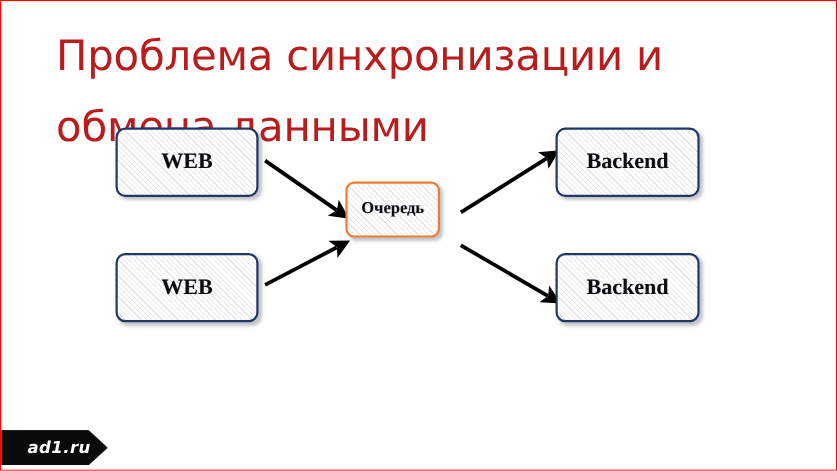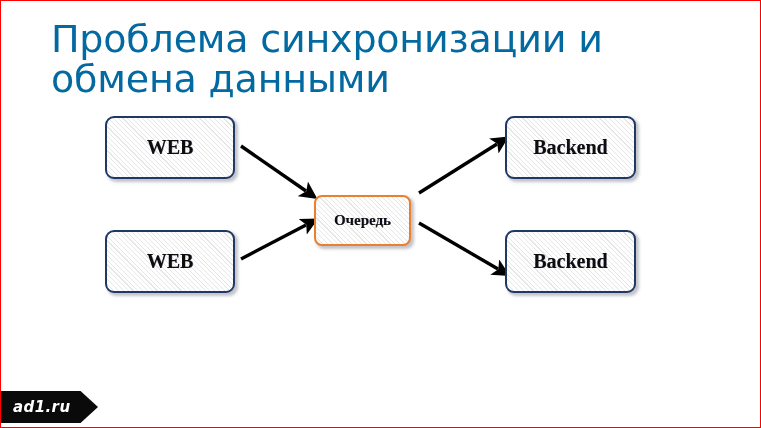--- a/index.html
+++ b/index.html
@@ -22,23 +22,23 @@
   }
 
   
   #title {
     position: absolute;
     left: 50px;
     top: 18px;
     width: 620px;
     font-family: "DejaVu Sans", sans-serif;
     font-size: 38px;
-    line-height: 40px;
+    line-height: 64px;
     font-weight: 400;
-    color: #0369a1;
+    color: #b91c1c;
     letter-spacing: -0.2px;
     white-space: pre-line;
   }
 
   
   #diagram {
     position: absolute;
     left: 0;
     top: 0;
     width: 761px;
@@ -68,21 +68,21 @@
     user-select: none;
   }
 
   .node-navy { border: 2.6px solid #1f3864; }
   .node-orange { border: 2.4px solid #ed7d31; border-radius: 8px; }
 
   #node-web-top     { left: 104px; top: 115px; width: 130px; height: 63px; }
   #node-web-bottom  { left: 104px; top: 229px; width: 130px; height: 63px; }
   #node-backend-top    { left: 504px; top: 115px; width: 131px; height: 63px; }
   #node-backend-bottom { left: 504px; top: 229px; width: 131px; height: 63px; }
-  #node-queue       { left: 313px; top: 194px; width: 97px; height: 51px; }
+  #node-queue       { left: 313px; top: 164px; width: 86px; height: 51px; }
 
   #node-web-top .node-label,
   #node-web-bottom .node-label,
   #node-backend-top .node-label,
   #node-backend-bottom .node-label { font-size: 20px; }
 
   #node-queue .node-label { font-size: 15px; }
 
   
   #arrows {
@@ -104,21 +104,21 @@
     display: flex;
     align-items: center;
   }
   #brand-banner-text {
     font-family: "DejaVu Sans", sans-serif;
     font-size: 15px;
     font-weight: bold;
     font-style: italic;
     color: #ffffff;
     letter-spacing: 0.4px;
-    margin-left: 12px;
+    margin-left: 24px;
   }
 
   #event-banner {
     position: absolute;
     right: 0;
     bottom: 2px;
     width: 158px;
     height: 33px;
     background: #f50000;
     clip-path: polygon(15% 0, 100% 0, 100% 100%, 15% 100%, 0 50%);

